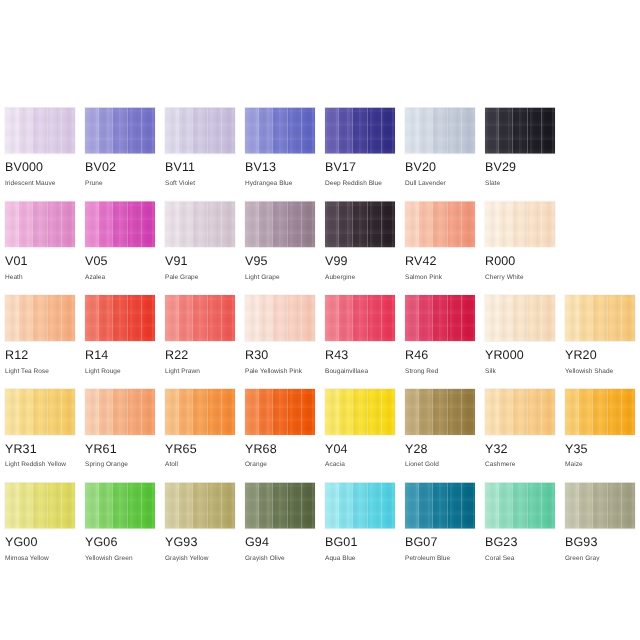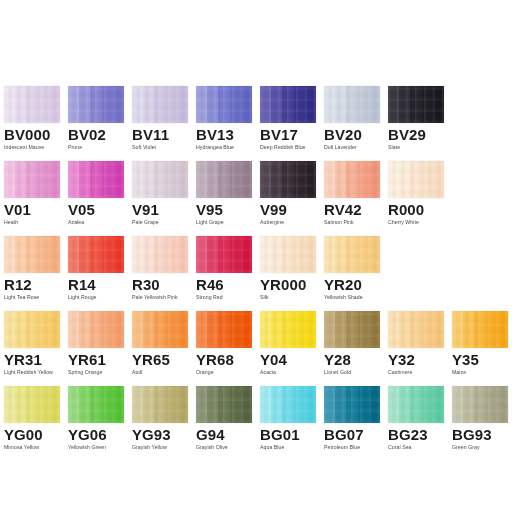--- a/index.html
+++ b/index.html
@@ -68,22 +68,22 @@
         rgba(0,0,0,0.035) 6px,
         rgba(255,255,255,0.0) 9px),
       repeating-linear-gradient(0deg,
         rgba(255,255,255,0.05) 0px,
         rgba(0,0,0,0.02) 5px,
         rgba(255,255,255,0.0) 11px);
     mix-blend-mode: normal;
   }
   .code {
     margin-top: 6px;
-    font-size: 15px;
-    font-weight: bold;
+    font-size: 10px;
+    font-weight: normal;
     color: #1c1c1c;
     letter-spacing: 0.1px;
     line-height: 12px;
     white-space: nowrap;
   }
   .name {
     margin-top: 3px;
     font-size: 5.2px;
     color: #4a4a4a;
     line-height: 7px;
@@ -321,34 +321,62 @@
               <i style="background: rgb(238, 57, 43);"></i>
             </div>
             <div class="tex"></div>
           </div>
           <div class="code">R14</div>
           <div class="name">Light Rouge</div>
         </div>
         <div class="swatch-cell">
           <div class="chip">
             <div class="bands">
+              <i style="background: rgb(247, 148, 143);"></i>
+              <i style="background: rgb(245, 129, 124);"></i>
+              <i style="background: rgb(244, 114, 109);"></i>
+              <i style="background: rgb(242, 101, 96);"></i>
+              <i style="background: rgb(241, 90, 85);"></i>
+            </div>
+            <div class="tex"></div>
+          </div>
+          <div class="code">R22</div>
+          <div class="name">Light Prawn</div>
+        </div>
+        <div class="swatch-cell">
+          <div class="chip">
+            <div class="bands">
               <i style="background: rgb(253, 233, 224);"></i>
               <i style="background: rgb(252, 225, 214);"></i>
               <i style="background: rgb(251, 216, 203);"></i>
               <i style="background: rgb(250, 209, 193);"></i>
               <i style="background: rgb(249, 202, 184);"></i>
             </div>
             <div class="tex"></div>
           </div>
           <div class="code">R30</div>
           <div class="name">Pale Yellowish Pink</div>
         </div>
         <div class="swatch-cell">
           <div class="chip">
             <div class="bands">
+              <i style="background: rgb(244, 128, 143);"></i>
+              <i style="background: rgb(241, 106, 127);"></i>
+              <i style="background: rgb(239, 84, 112);"></i>
+              <i style="background: rgb(237, 67, 99);"></i>
+              <i style="background: rgb(236, 55, 89);"></i>
+            </div>
+            <div class="tex"></div>
+          </div>
+          <div class="code">R43</div>
+          <div class="name">Bougainvillaea</div>
+        </div>
+        <div class="swatch-cell">
+          <div class="chip">
+            <div class="bands">
               <i style="background: rgb(231, 88, 122);"></i>
               <i style="background: rgb(227, 65, 104);"></i>
               <i style="background: rgb(222, 46, 87);"></i>
               <i style="background: rgb(217, 32, 75);"></i>
               <i style="background: rgb(213, 23, 66);"></i>
             </div>
             <div class="tex"></div>
           </div>
           <div class="code">R46</div>
           <div class="name">Strong Red</div>

